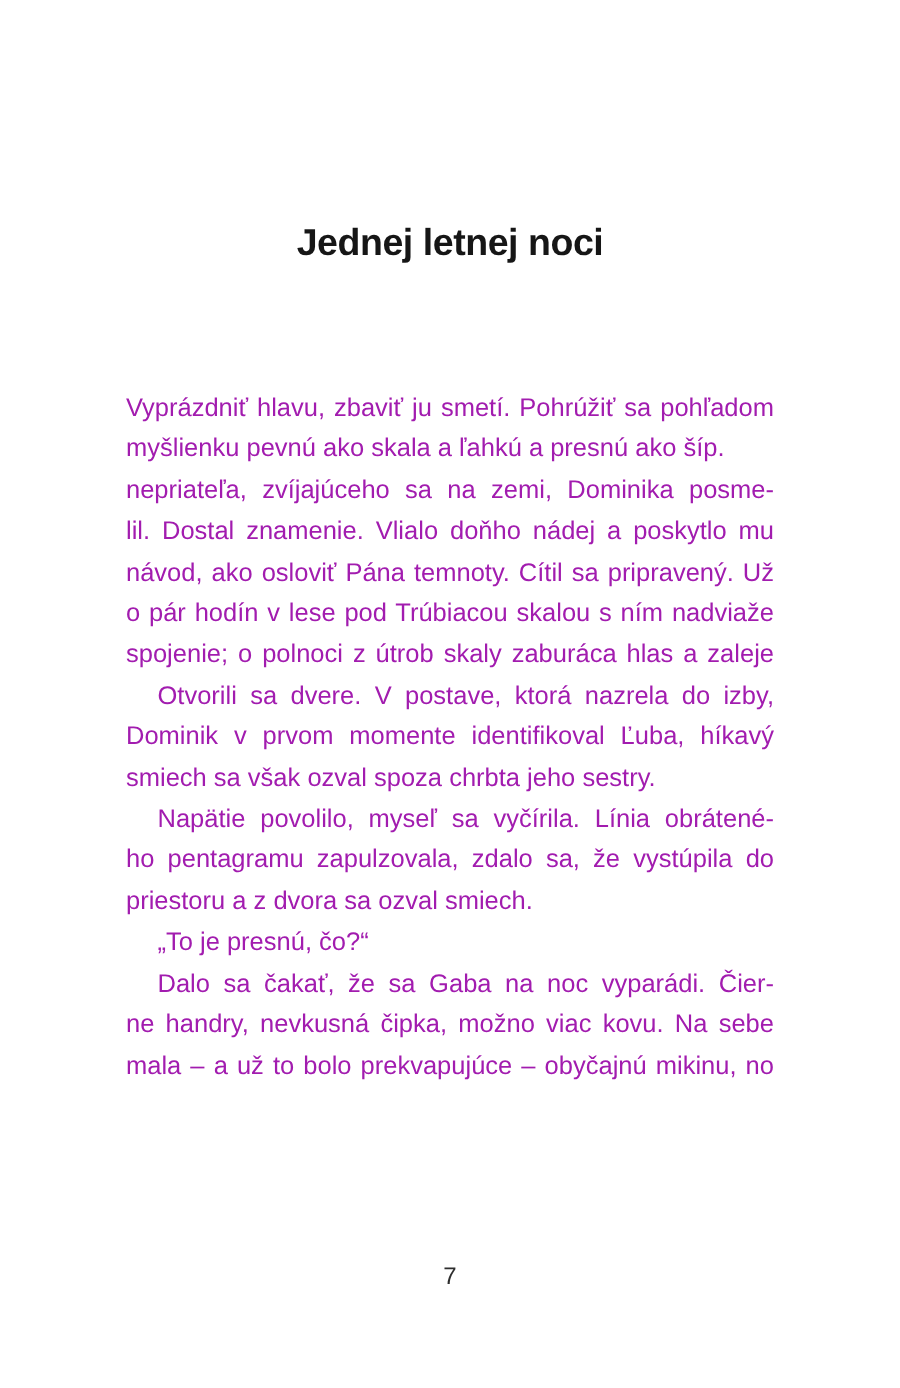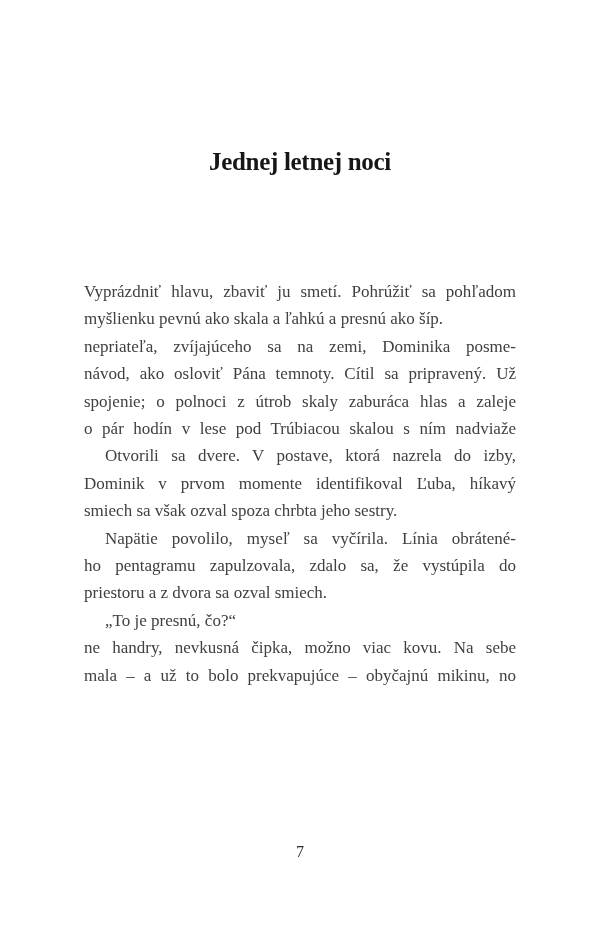--- a/index.html
+++ b/index.html
@@ -5,21 +5,21 @@
   html, body {
     margin: 0;
     padding: 0;
     background: #ffffff;
   }
   .page {
     position: relative;
     width: 600px;
     height: 925px;
     background: #ffffff;
-    font-family: Liberation Serif, serif;
+    font-family: Liberation Sans, sans-serif;
     color: #222222;
     overflow: hidden;
   }
   .title {
     position: absolute;
     left: 84px;
     top: 148px;
     width: 432px;
     margin: 0;
     text-align: center;
@@ -28,22 +28,21 @@
     letter-spacing: -0.3px;
     color: #161616;
   }
   .body-text {
     position: absolute;
     left: 84px;
     top: 258px;
     width: 432px;
     font-size: 17px;
     line-height: 27.4px;
-    color: #404040;
-    margin-top: 20px;
+    color: #a21caf;
   }
   .para {
     margin: 0;
     padding: 0;
   }
   .line {
     text-align: justify;
     text-align-last: justify;
     white-space: normal;
   }
@@ -73,42 +72,44 @@
 
   <div class="body-text">
 
     <div class="para">
       <div class="line">Vyprázdniť hlavu, zbaviť ju smetí. Pohrúžiť sa pohľadom</div>
       <div class="line last">myšlienku pevnú ako skala a ľahkú a presnú ako šíp.</div>
     </div>
 
     <div class="para">
       <div class="line">nepriateľa, zvíjajúceho sa na zemi, Dominika posme-</div>
+      <div class="line">lil. Dostal znamenie. Vlialo doňho nádej a poskytlo mu</div>
       <div class="line">návod, ako osloviť Pána temnoty. Cítil sa pripravený. Už</div>
+      <div class="line">o pár hodín v lese pod Trúbiacou skalou s ním nadviaže</div>
       <div class="line">spojenie; o polnoci z útrob skaly zaburáca hlas a zaleje</div>
-      <div class="line">o pár hodín v lese pod Trúbiacou skalou s ním nadviaže</div>
     </div>
 
     <div class="para">
       <div class="line ind">Otvorili sa dvere. V postave, ktorá nazrela do izby,</div>
       <div class="line">Dominik v prvom momente identifikoval Ľuba, híkavý</div>
       <div class="line last">smiech sa však ozval spoza chrbta jeho sestry.</div>
     </div>
 
     <div class="para">
       <div class="line ind">Napätie povolilo, myseľ sa vyčírila. Línia obrátené-</div>
       <div class="line">ho pentagramu zapulzovala, zdalo sa, že vystúpila do</div>
       <div class="line last">priestoru a z dvora sa ozval smiech.</div>
     </div>
 
     <div class="para">
       <div class="line ind last">„To je presnú, čo?“</div>
     </div>
 
     <div class="para">
+      <div class="line ind">Dalo sa čakať, že sa Gaba na noc vyparádi. Čier-</div>
       <div class="line">ne handry, nevkusná čipka, možno viac kovu. Na sebe</div>
       <div class="line">mala – a už to bolo prekvapujúce – obyčajnú mikinu, no</div>
     </div>
 
   </div>
 
   <div class="pagenum">7</div>
 
 </div>
 

